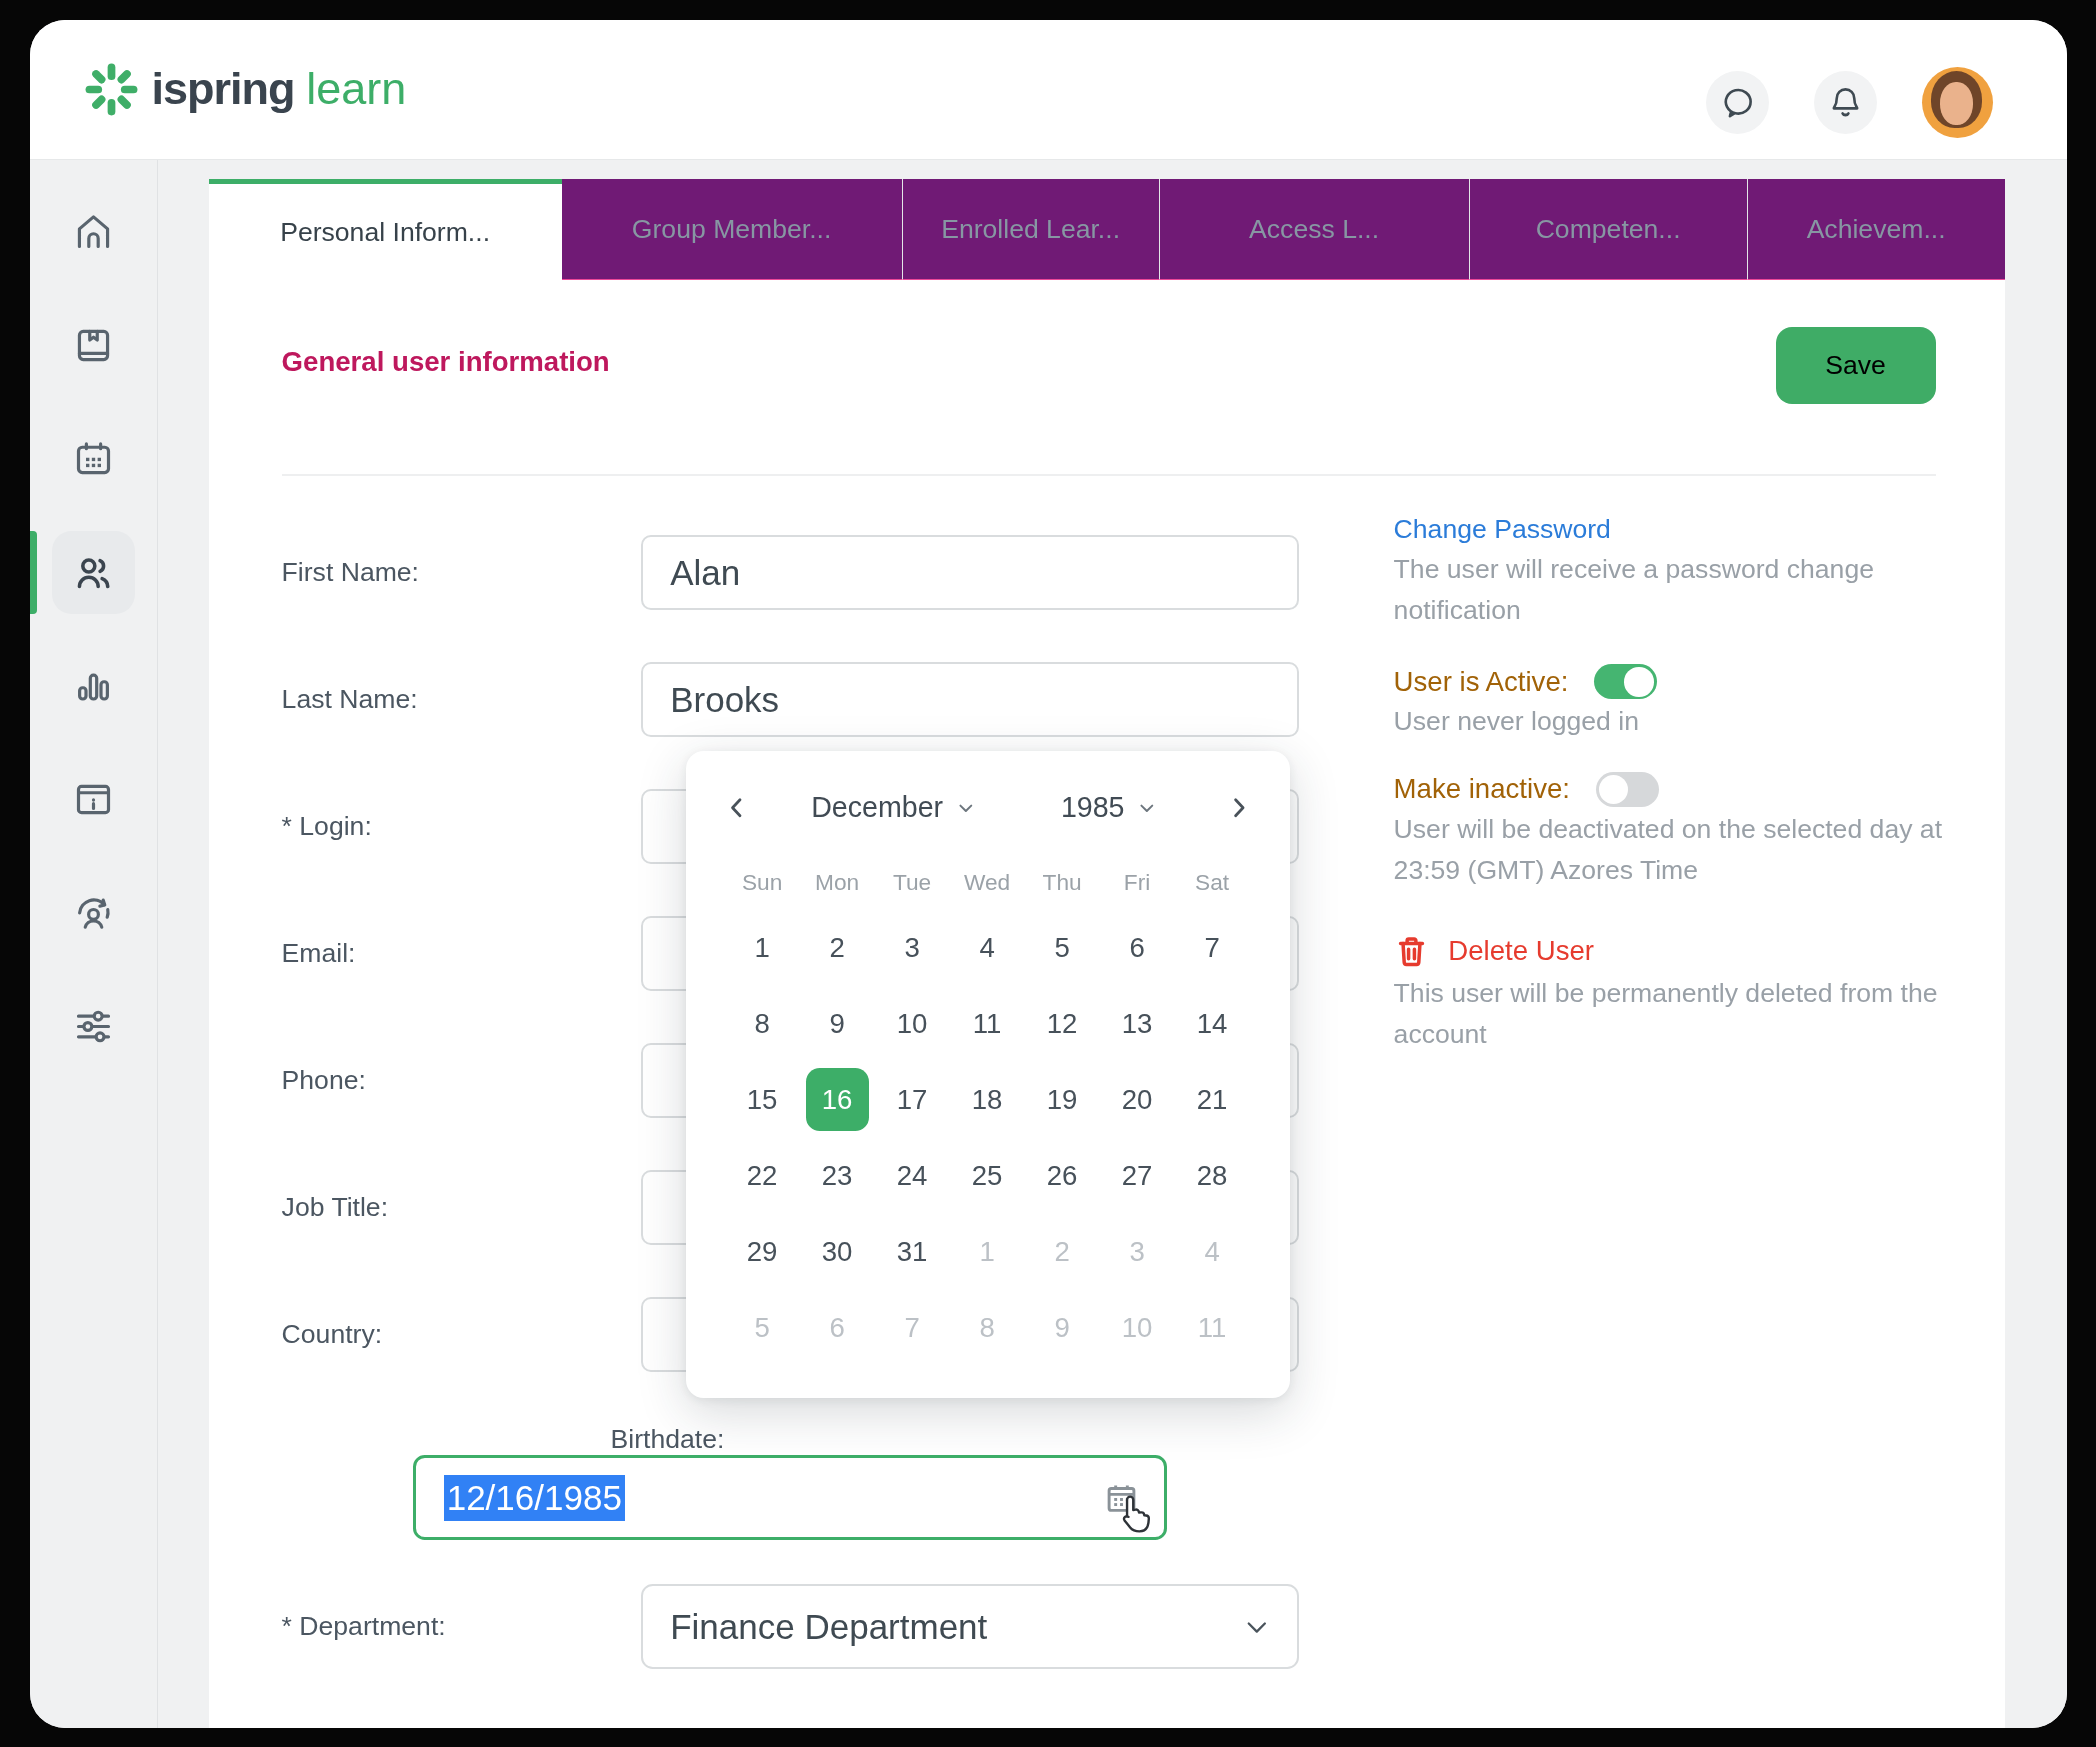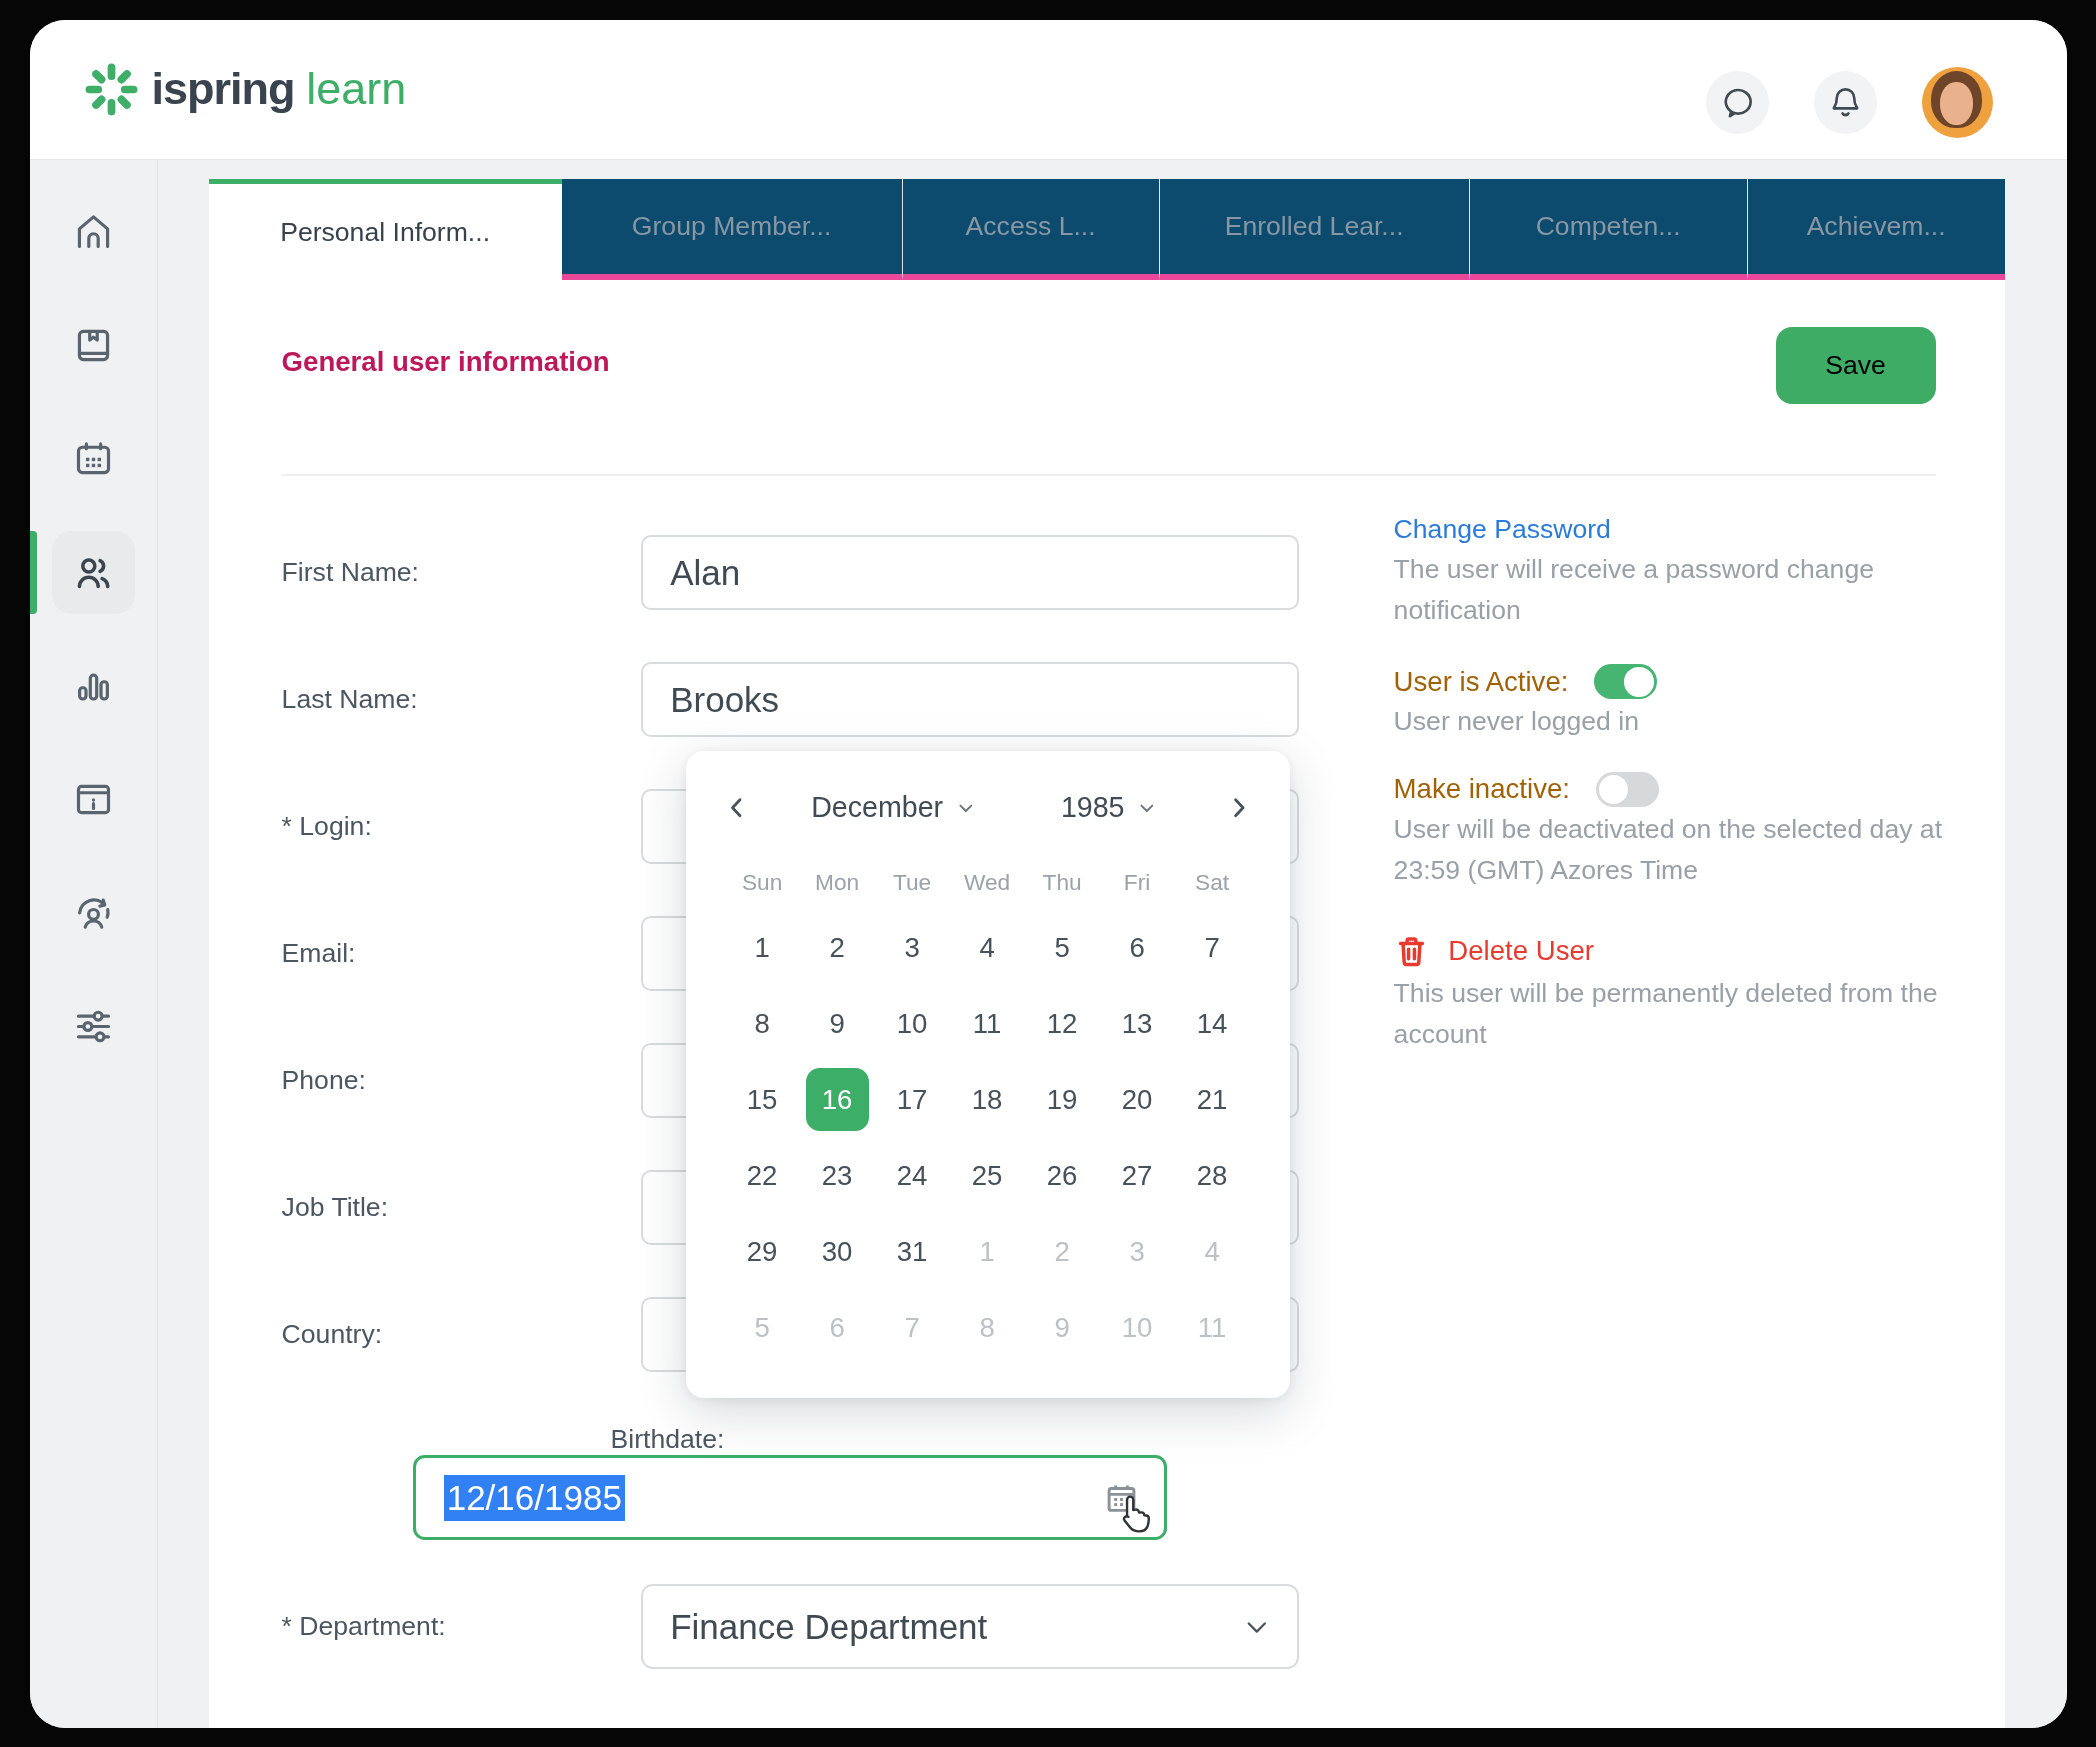--- a/index.html
+++ b/index.html
@@ -37,21 +37,21 @@
   .sidebar{position:absolute;left:0;top:0;width:127px;bottom:0;display:flex;flex-direction:column;align-items:center;padding-top:30.5px;gap:30.5px;}
   .sitem{position:relative;width:83px;height:83px;border-radius:19.7px;display:flex;align-items:center;justify-content:center;cursor:pointer;}
   .sitem.active{background:#e8eaec;}
   .sitem.active .abar{content:"";position:absolute;left:-22.7px;top:0;width:7.9px;height:83px;background:var(--green);border-radius:0 3.9px 3.9px 0;}
   .sitem svg{width:45px;height:45px;stroke:#59646e;fill:none;stroke-width:1.7;stroke-linecap:round;stroke-linejoin:round;}
   .sitem.active svg{stroke:#3b454f;stroke-width:1.9;}
 
   
   .card{position:absolute;left:179px;top:19.7px;width:1796px;bottom:0;background:#fff;}
   .tabs{position:absolute;left:0;top:0;width:100%;height:101px;display:flex;}
-  .tab{display:flex;align-items:center;justify-content:center;font-size:26.6px;color:#8797a3;background:#0c4a6e;border-bottom:6px solid #ec4899;border-left:1px solid #e4e6e8;cursor:pointer;white-space:nowrap;overflow:hidden;}
+  .tab{display:flex;align-items:center;justify-content:center;font-size:26.6px;color:#8797a3;background:#701a75;border-bottom:1px solid #ec4899;border-left:1px solid #e4e6e8;cursor:pointer;white-space:nowrap;overflow:hidden;}
   .tab:nth-child(1){width:353px;}
   .tab:nth-child(2){width:340px;}
   .tab:nth-child(3){width:257px;}
   .tab:nth-child(4){width:310px;}
   .tab:nth-child(5){width:278px;}
   .tab:nth-child(6){width:258px;}
   .tab.active{background:#fff;color:#37424a;border-bottom:none;border-left:none;border-top:5.9px solid var(--green);}
   .tab.active + .tab{border-left:none;}
 
   .page-title{position:absolute;left:73px;top:167px;font-size:27.6px;color:#be185d;}
@@ -210,22 +210,22 @@
           <circle cx="15.5" cy="17.5" r="2.1" fill="#f1f2f3"></circle>
         </svg>
       </div>
     </nav>
 
     <section class="card">
 
       <div class="tabs">
         <div class="tab active">Personal Inform...</div>
         <div class="tab">Group Member...</div>
+        <div class="tab">Enrolled Lear...</div>
         <div class="tab">Access L...</div>
-        <div class="tab">Enrolled Lear...</div>
         <div class="tab">Competen...</div>
         <div class="tab">Achievem...</div>
       </div>
 
       <h1 class="page-title">General user information</h1>
       <button class="save-btn">Save</button>
       <div class="hdivider"></div>
 
       <div class="form">
         <div class="frow">

